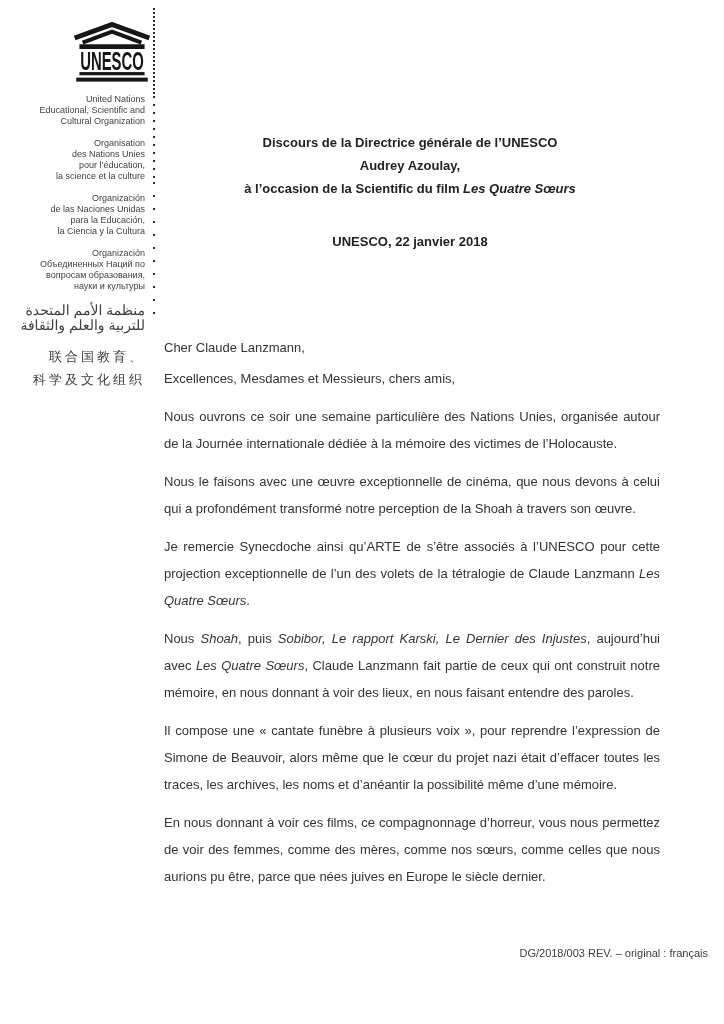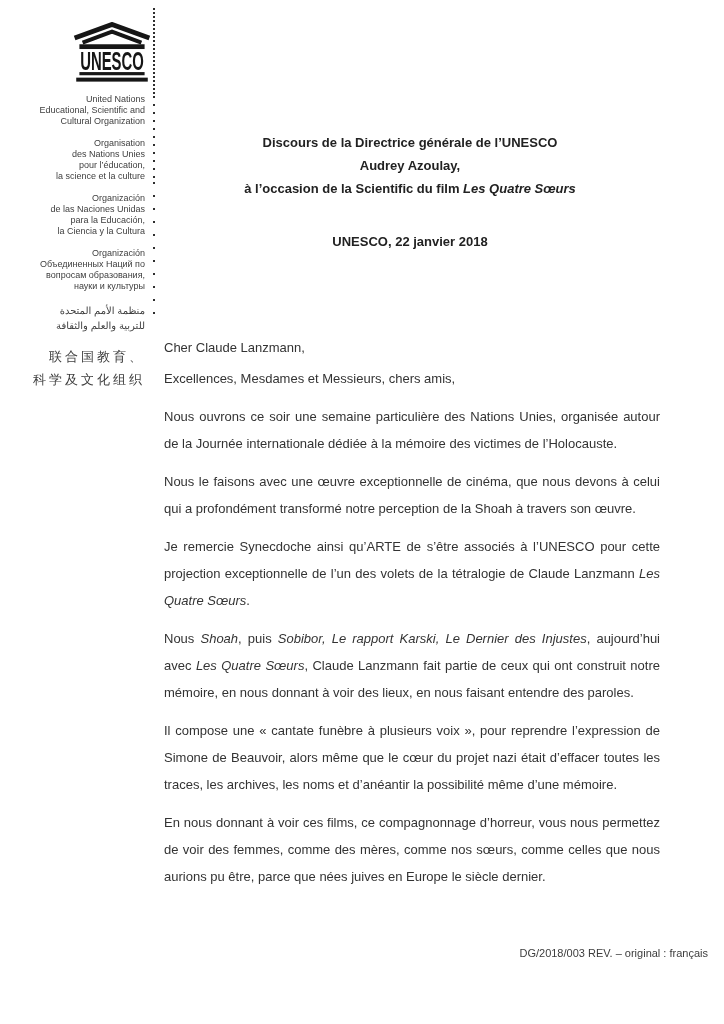--- a/index.html
+++ b/index.html
@@ -15,21 +15,21 @@
 
   
   .letterhead {
     position:absolute; left:0; top:0; width:152px;
     text-align:right; color:#3e3e3e;
   }
   .logo-wrap { margin:22px 0 10px; }
   .logo-wrap svg { display:block; margin-left:auto; margin-right:0; }
   .lang-block { padding-right:7px; font-size:9px; line-height:11px; margin-bottom:11px; }
   .lang-block .line { white-space:nowrap; }
-  .lang-ar { font-size:10px; line-height:15px; margin-bottom:12px; }
+  .lang-ar { font-size:14px; line-height:15px; margin-bottom:12px; }
   .lang-zh { font-size:13px; line-height:23px; letter-spacing:3px; }
 
   
   .dotted-separator { position:absolute; left:153px; top:8px; width:2px; }
   .dots { width:2px; }
   .dots-dense  { height:88px;  background:repeating-linear-gradient(to bottom,#2e2e2e 0 2px, transparent 2px 4px); }
   .dots-mid    { height:86px;  background:repeating-linear-gradient(to bottom,#2e2e2e 0 2px, transparent 2px 8px); }
   .dots-sparse { height:140px; background:repeating-linear-gradient(to bottom,#2e2e2e 0 2px, transparent 2px 13px); }
 
   

